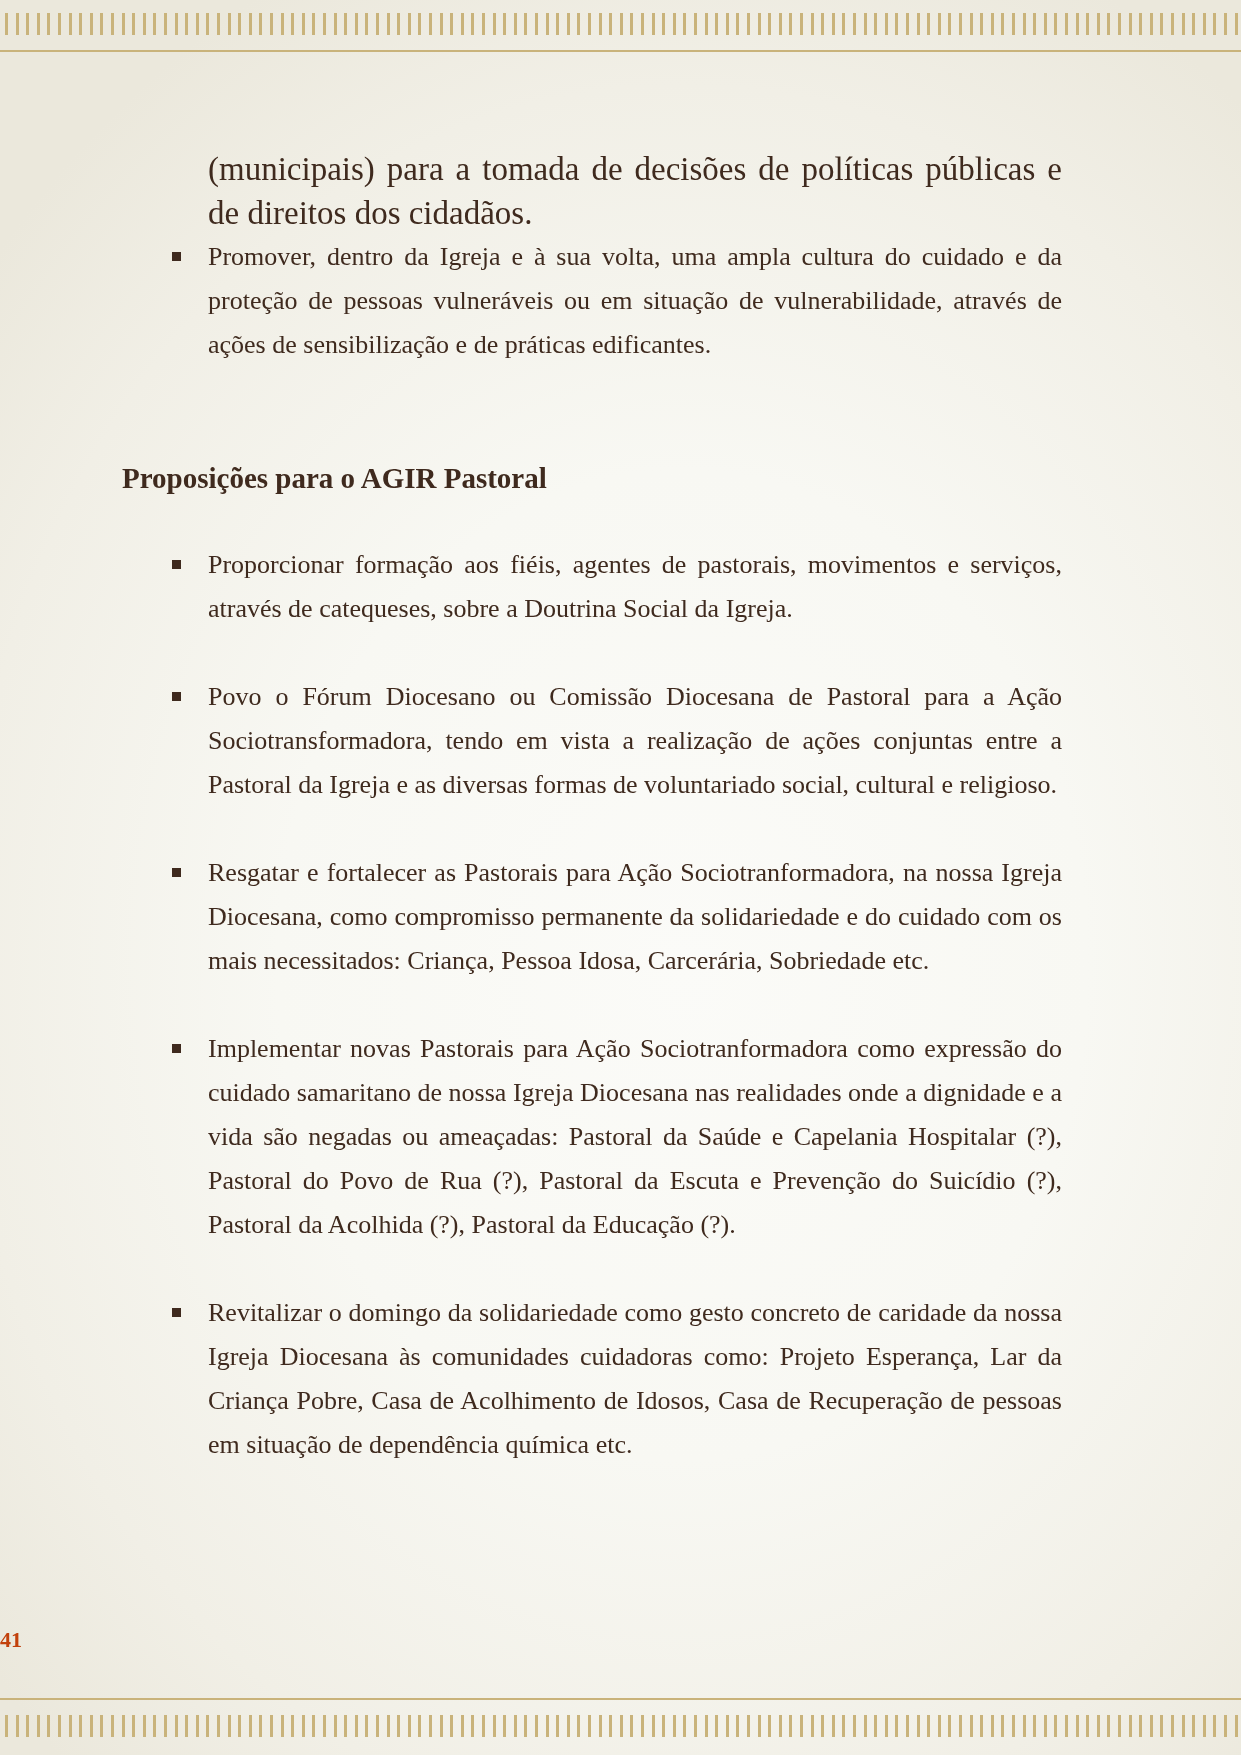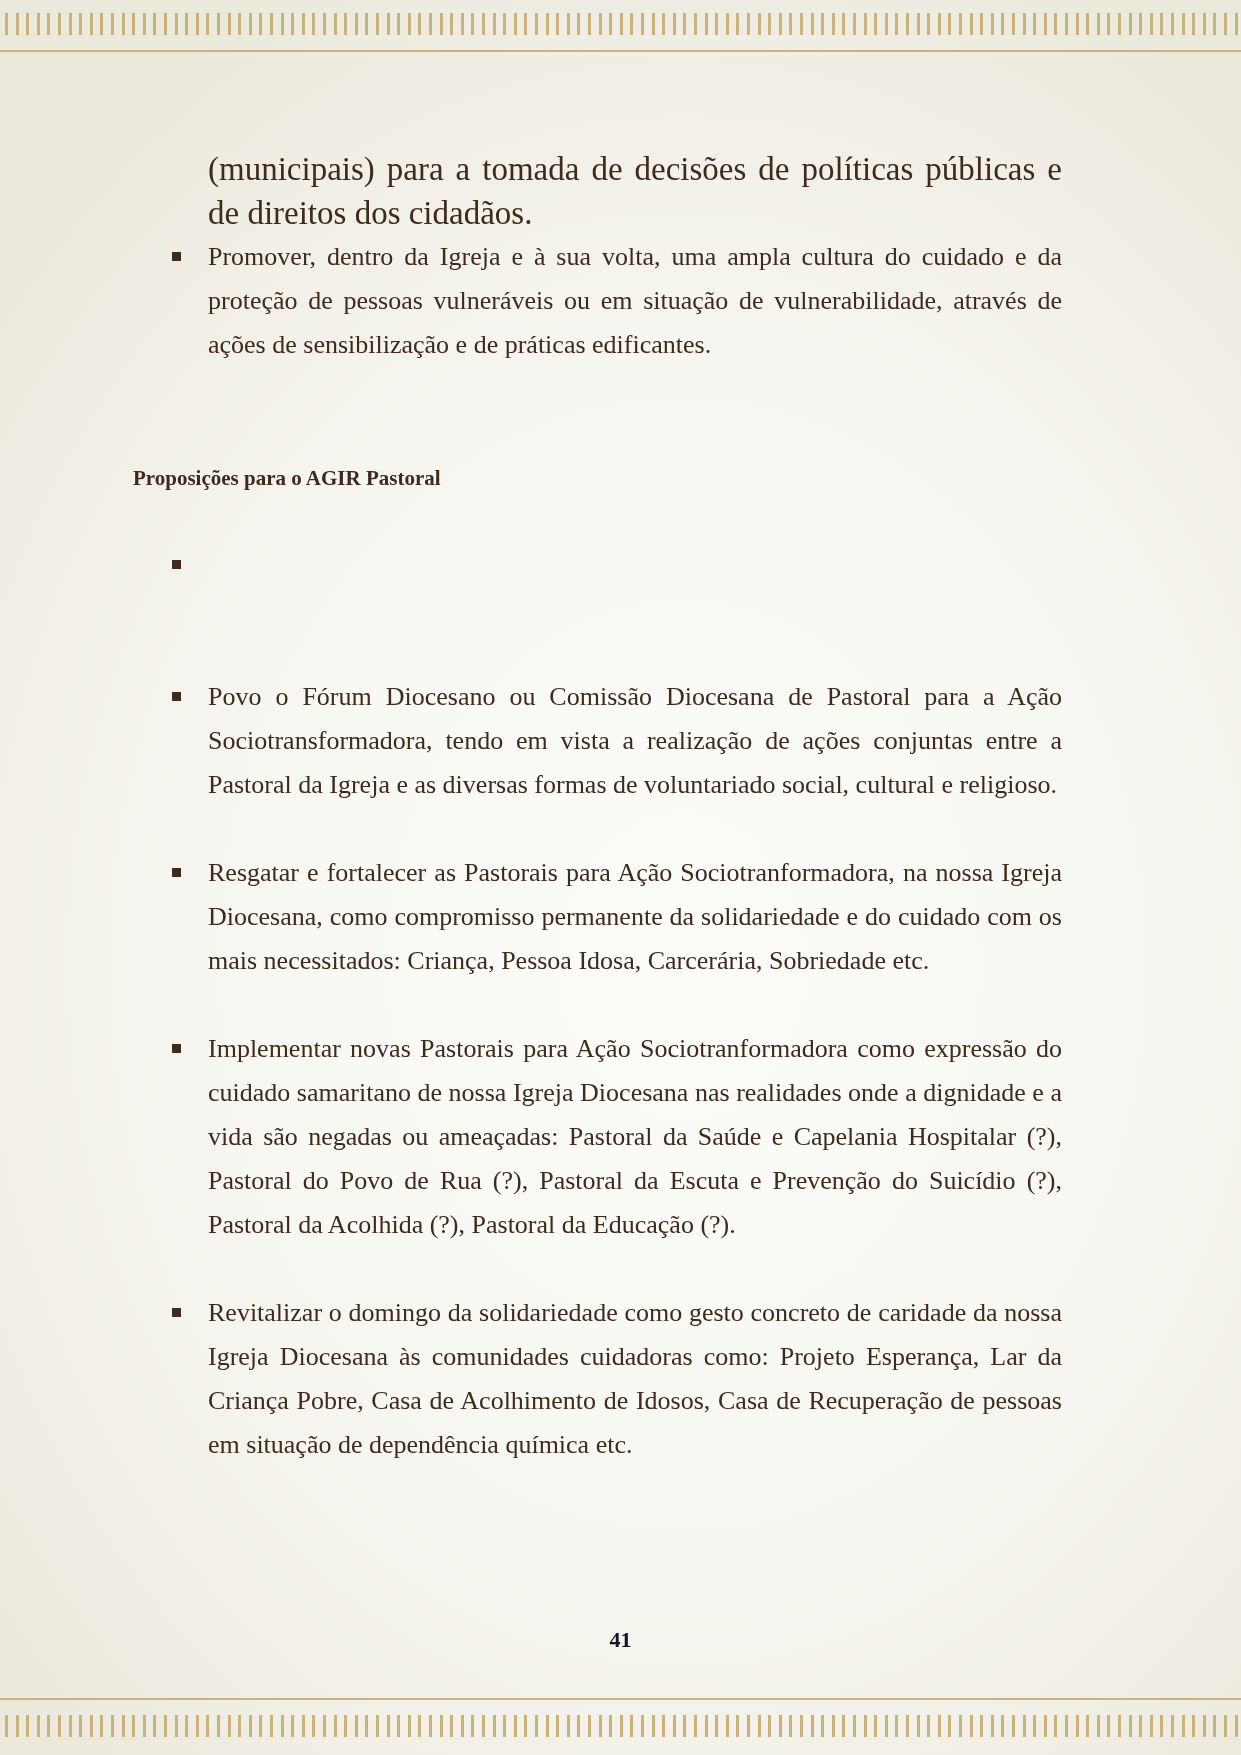--- a/index.html
+++ b/index.html
@@ -65,36 +65,36 @@
     .bullet {
       position: absolute;
       left: -36px;
       top: 17px;
       width: 9px;
       height: 9px;
       background: #3f2a1e;
     }
     .heading {
       position: absolute;
-      left: 133px;
+      left: 122px;
       top: 456px;
-      font-size: 21px;
+      font-size: 29px;
       line-height: 44px;
       font-weight: bold;
       margin: 0;
     }
     .page-number {
       position: absolute;
       left: 0;
       width: 1241px;
       top: 1627px;
-      text-align: center;
+      text-align: left;
       font-size: 22px;
       font-weight: bold;
-      color: #0f172a;
+      color: #c2410c;
     }
   </style>
 </head>
 <body>
 
 <div class="border-band top"></div>
 <div class="rule top"></div>
 
 <div class="content">
 
@@ -102,20 +102,21 @@
 
   <div class="bullet-item" style="top:235px;">
     <span class="bullet"></span>
     <span>Promover, dentro da Igreja e à sua volta, uma ampla cultura do cuidado e da proteção de pessoas vulneráveis ou em situação de vulnerabilidade, através de ações de sensibilização e de práticas edificantes.</span>
   </div>
 
   <h2 class="heading">Proposições para o AGIR Pastoral</h2>
 
   <div class="bullet-item" style="top:543px;">
     <span class="bullet"></span>
+    <span>Proporcionar formação aos fiéis, agentes de pastorais, movimentos e serviços, através de catequeses, sobre a Doutrina Social da Igreja.</span>
   </div>
 
   <div class="bullet-item" style="top:675px;">
     <span class="bullet"></span>
     <span>Povo o Fórum Diocesano ou Comissão Diocesana de Pastoral para a Ação Sociotransformadora, tendo em vista a realização de ações conjuntas entre a Pastoral da Igreja e as diversas formas de voluntariado social, cultural e religioso.</span>
   </div>
 
   <div class="bullet-item" style="top:851px;">
     <span class="bullet"></span>
     <span>Resgatar e fortalecer as Pastorais para Ação Sociotranformadora, na nossa Igreja Diocesana, como compromisso permanente da solidariedade e do cuidado com os mais necessitados: Criança, Pessoa Idosa, Carcerária, Sobriedade etc.</span>

